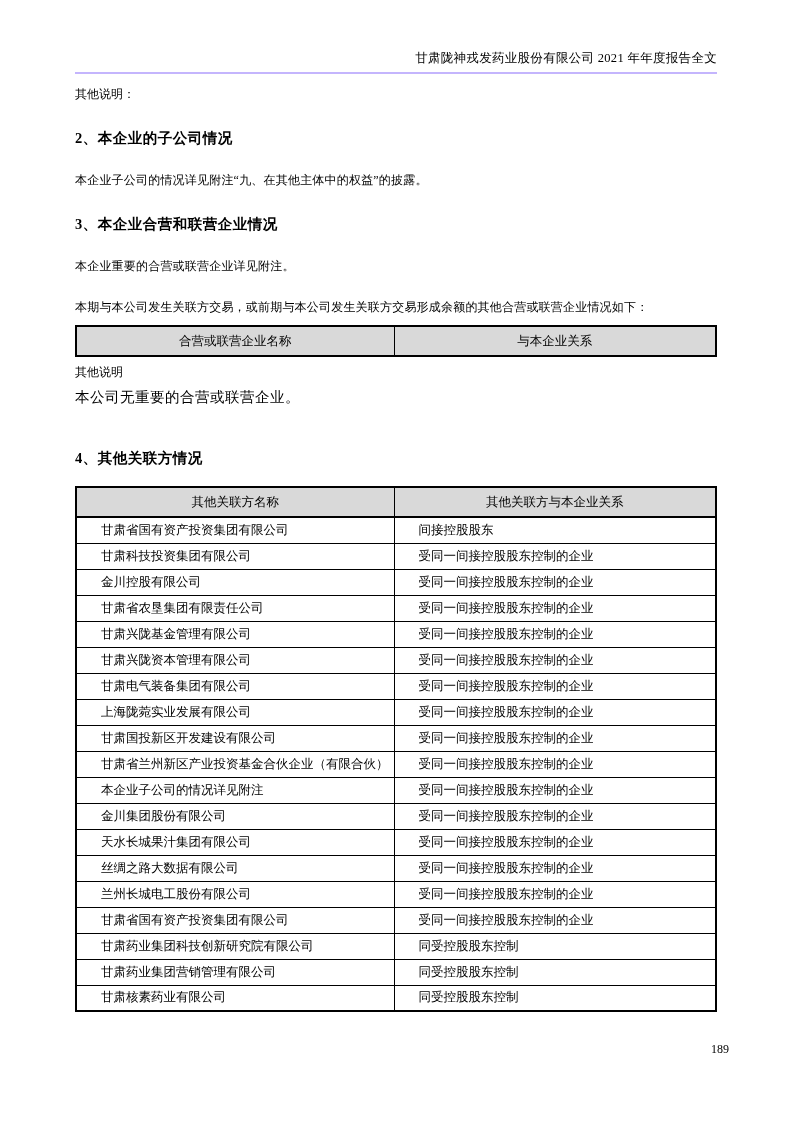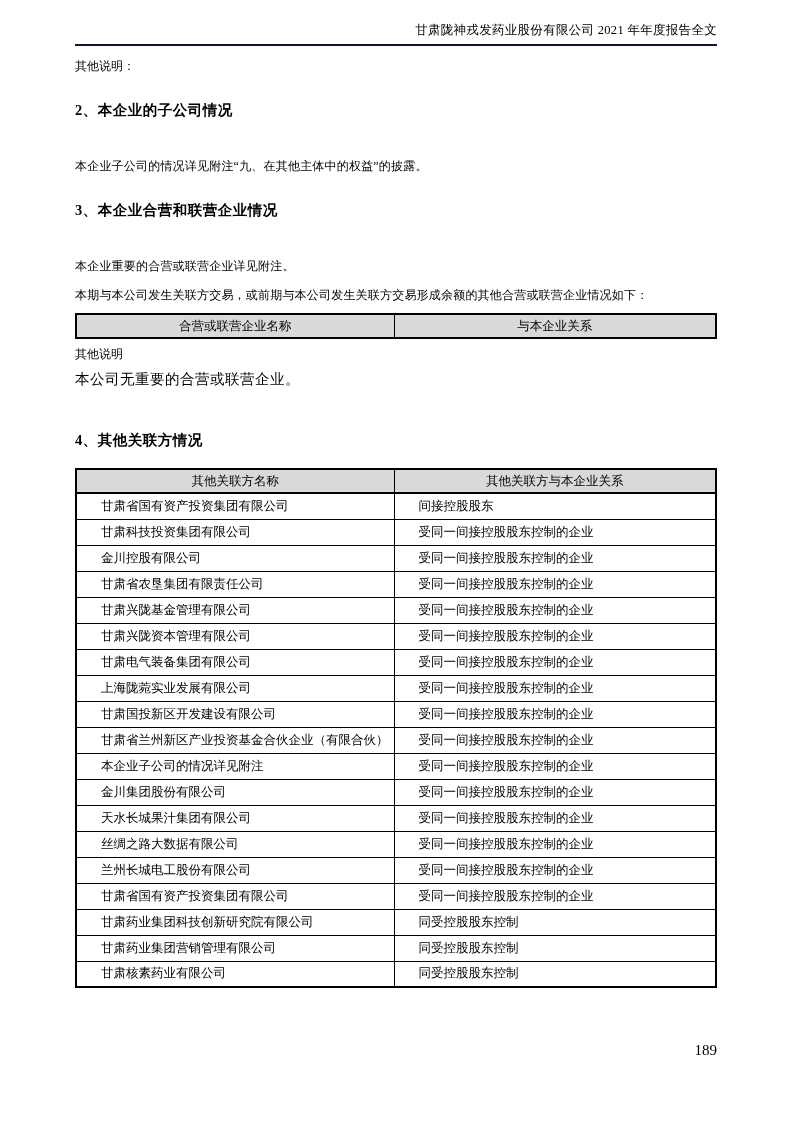--- a/index.html
+++ b/index.html
@@ -14,44 +14,43 @@
     color: #000000;
     overflow: hidden;
   }
   .content {
     position: absolute;
     left: 75px;
     top: 0;
     width: 642px;
   }
   .doc-header {
-    padding-top: 22px;
+    padding-top: 50px;
     padding-bottom: 5px;
-    border-bottom: 2px solid #0f172a;
+    border-bottom: 2px solid #c4b5fd;
     text-align: right;
     font-size: 12.5px;
     letter-spacing: 0.3px;
   }
   .note-small {
     margin-top: 12px;
     font-size: 12px;
   }
   .section-heading {
     margin-top: 26px;
     font-size: 14.5px;
     font-weight: bold;
     letter-spacing: 0.5px;
   }
   .body-text {
-    margin-top: 38px;
+    margin-top: 24px;
     font-size: 12px;
     letter-spacing: 0.2px;
   }
   .body-text.tight {
-    margin-top: 12px;
   }
   .note-big {
     margin-top: 7px;
     font-size: 14.5px;
     letter-spacing: 0.5px;
   }
   .note-label {
     margin-top: 7px;
     font-size: 12px;
   }
@@ -68,42 +67,42 @@
     border: 2px solid #000000;
   }
   .tbl-related {
     margin-top: 18px;
   }
   .tbl th {
     background: #d9d9d9;
     font-weight: normal;
     text-align: center;
     font-size: 12.5px;
-    height: 24px;
+    height: 30px;
     border: 1px solid #000000;
     border-bottom: 2px solid #000000;
     padding: 2px 6px;
   }
   .tbl td {
     font-size: 12.5px;
     height: 26px;
     border: 1px solid #000000;
     padding: 2px 24px;
     text-align: left;
     vertical-align: middle;
     overflow: hidden;
     white-space: nowrap;
   }
   .col-left  { width: 49.7%; }
   .col-right { width: 50.3%; }
   .page-number {
     position: absolute;
-    right: 76px;
+    right: 64px;
     top: 1042px;
-    font-size: 15px;
+    font-size: 12px;
   }
 </style>
 </head>
 <body>
 
 <div class="page">
   <div class="content">
 
     <div class="doc-header">
       <span>甘肃陇神戎发药业股份有限公司 2021 年年度报告全文</span>

